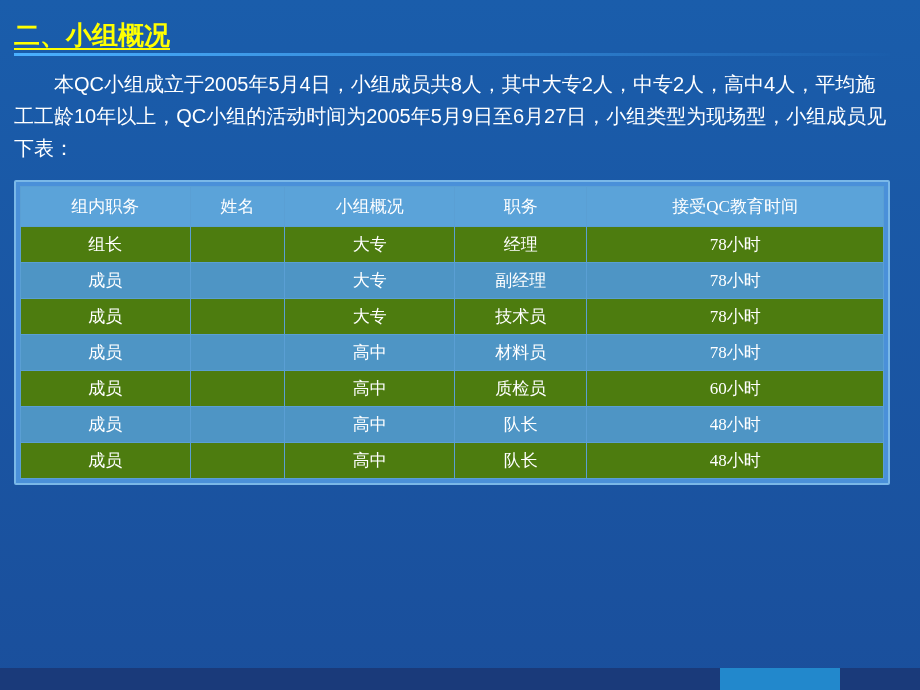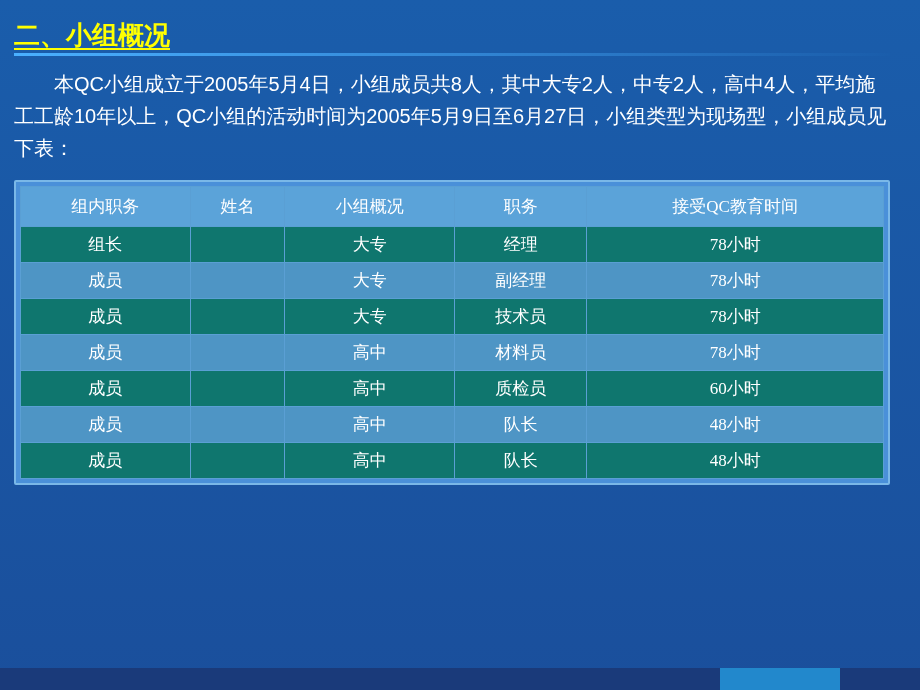--- a/index.html
+++ b/index.html
@@ -74,21 +74,21 @@
     tbody tr {
       background-color: #4a8fc8;
     }
 
     tbody tr:nth-child(odd) {
       background-color: #5ba3d9;
     }
 
     tbody tr td {
       color: white;
-      background-color: #0f766e;
+      background-color: #4d7c0f;
     }
 
     tbody tr:nth-child(even) td {
       background-color: #4e95c5;
     }
 
     
     .bottom-bar {
       position: absolute;
       bottom: 0;

